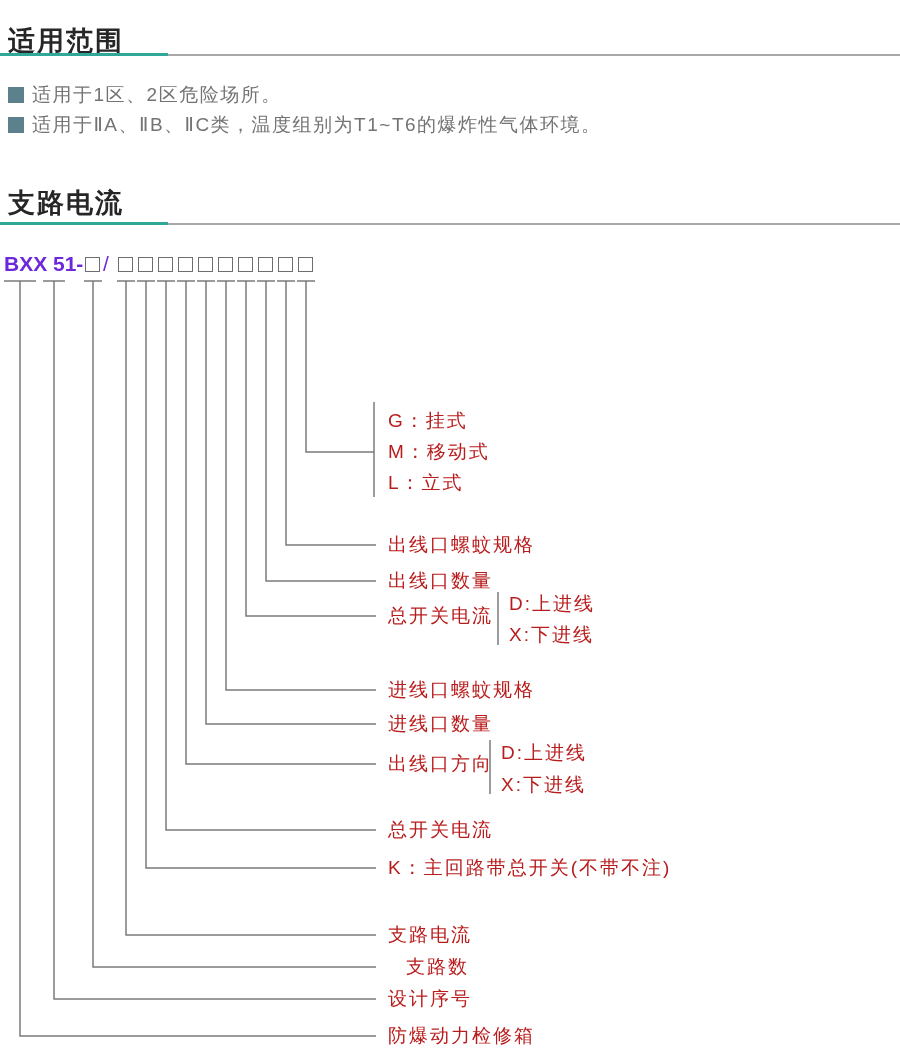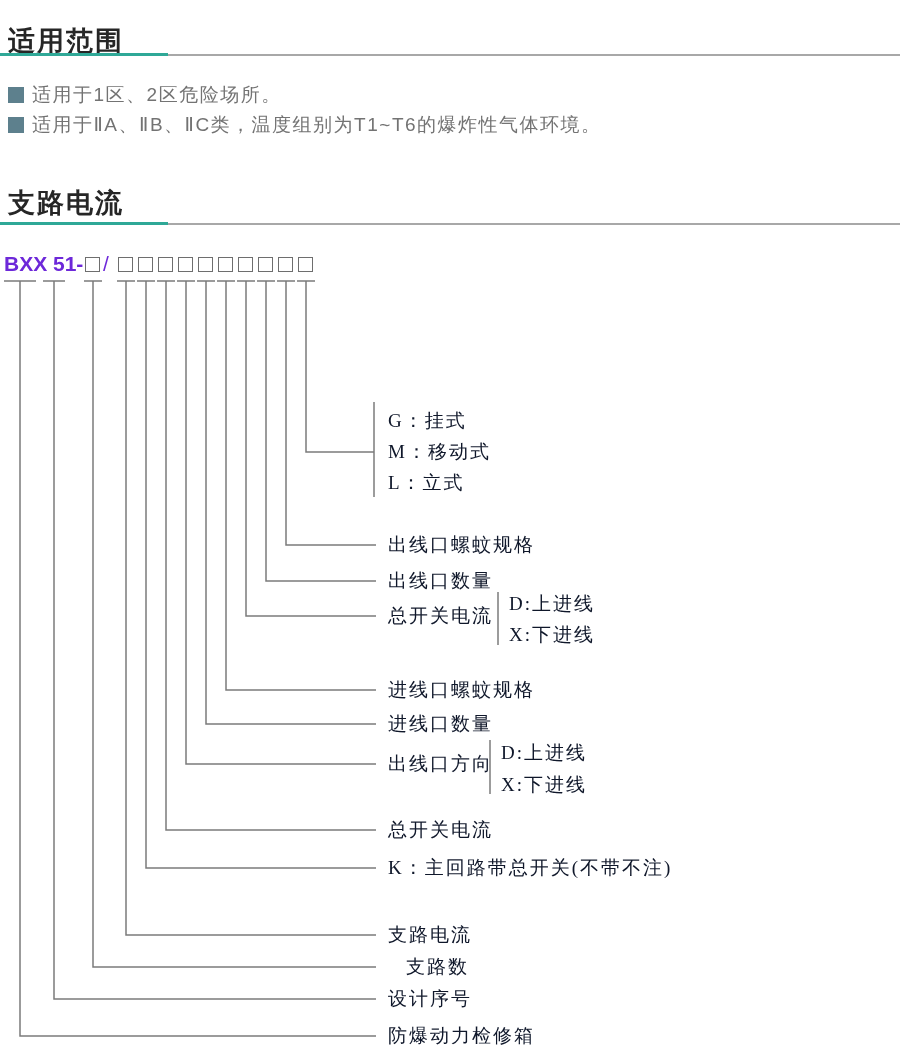--- a/index.html
+++ b/index.html
@@ -20,22 +20,22 @@
   }
   .formula-text{
     position:absolute;top:252px;font-size:21px;font-weight:700;color:#6d28d9;white-space:nowrap;line-height:24px;
   }
   .mbox{
     position:absolute;top:257px;width:13px;height:13px;border:1.5px solid #6e6e6e;background:#fff;
   }
   #lines-svg{position:absolute;left:0;top:0;}
   #lines-svg path{stroke:#7b7b7b;stroke-width:1.5;fill:none;}
   .dlabel{
-    position:absolute;left:388px;height:24px;line-height:24px;font-size:19px;color:#0f172a;
-    letter-spacing:2px;white-space:nowrap;font-family:Liberation Serif, serif;
+    position:absolute;left:388px;height:24px;line-height:24px;font-size:19px;color:#b91c1c;
+    letter-spacing:2px;white-space:nowrap;
   }
   .dlabel.dx-out{left:509px;}
   .dlabel.dx-in{left:501px;}
 </style>
 </head>
 <body>
 
 <div id="page">
 
   <h1 class="abs section-title" style="left:8px;top:6px;">适用范围</h1>

